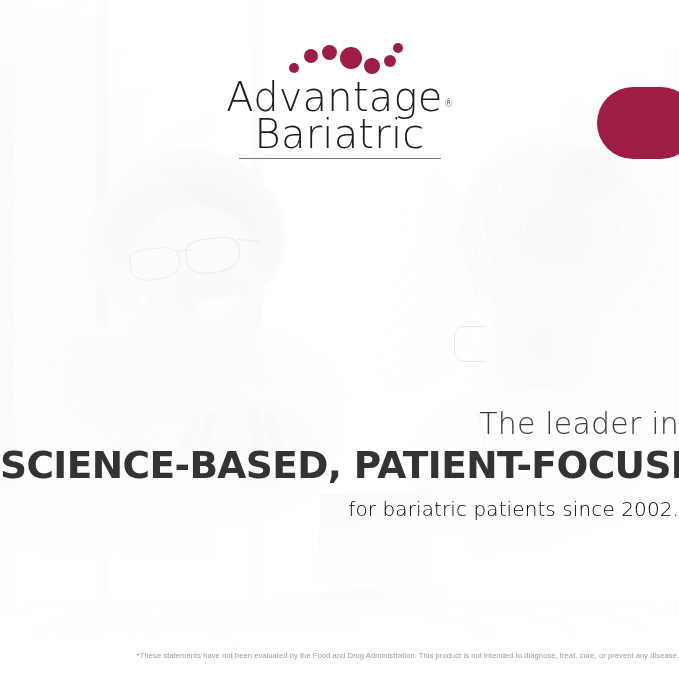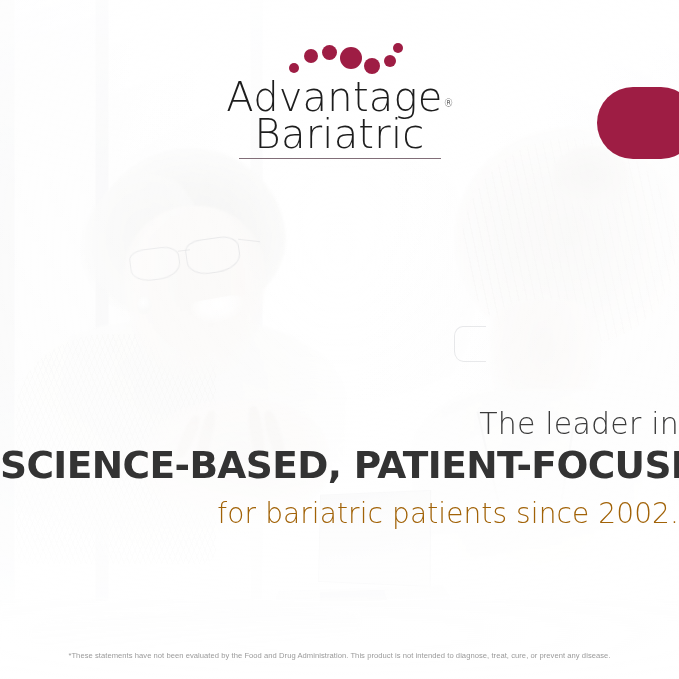--- a/index.html
+++ b/index.html
@@ -279,22 +279,22 @@
     color:#333333;
     letter-spacing:-.6px;
     line-height:1.17;
     margin-top:4px;
     white-space:nowrap;
   }
   .hl-main .ln2 { display:block; }
   .hl-post {
     font-family:"DejaVu Sans", sans-serif;
     font-weight:300;
-    font-size:28px;
-    color:#a16207;
+    font-size:20px;
+    color:#000000;
     letter-spacing:.1px;
     margin-top:9px;
   }
 
   
   .disclaimer {
     position:absolute; left:0; right:0; top:651px;
     z-index:6;
     text-align:center;
     font-family:"Liberation Sans", sans-serif;
@@ -375,15 +375,15 @@
   </div>
 
   <div class="headline">
     <div class="hl-pre">The leader in</div>
     <div class="hl-main" style="color: rgb(51, 51, 51);">
       <span class="ln1">SCIENCE-BASED, PATIENT-FOCUSED</span>
     </div>
     <div class="hl-post">for bariatric patients since 2002.</div>
   </div>
 
-  <div class="disclaimer" style="color: rgb(154, 154, 154);">*These statements have not been evaluated by the Food and Drug Administration. This product is not intended to diagnose, treat, cure, or prevent any disease.</div>
+  <div class="disclaimer" style="color: rgb(154, 154, 154); text-align: right;">*These statements have not been evaluated by the Food and Drug Administration. This product is not intended to diagnose, treat, cure, or prevent any disease.</div>
 
 </div>
 
 </body></html>

